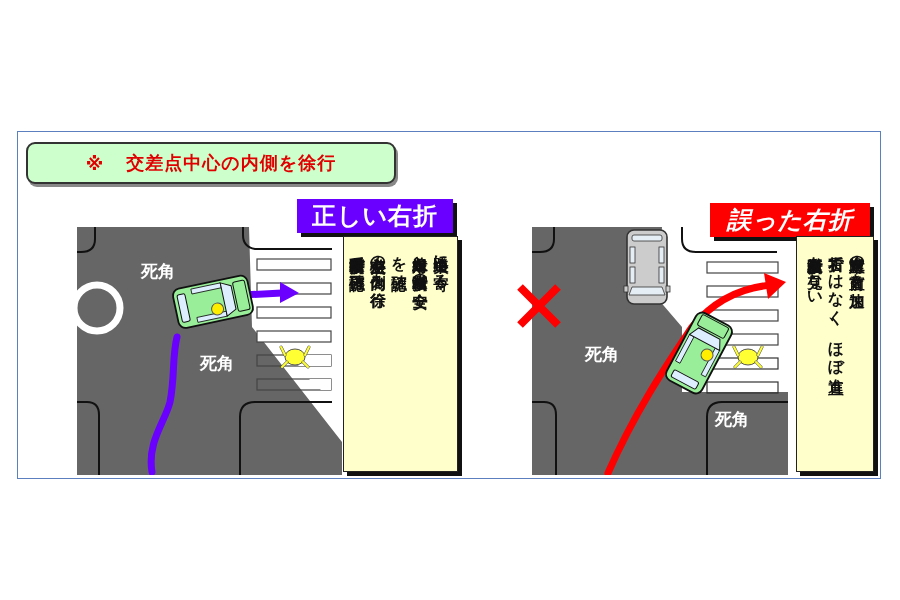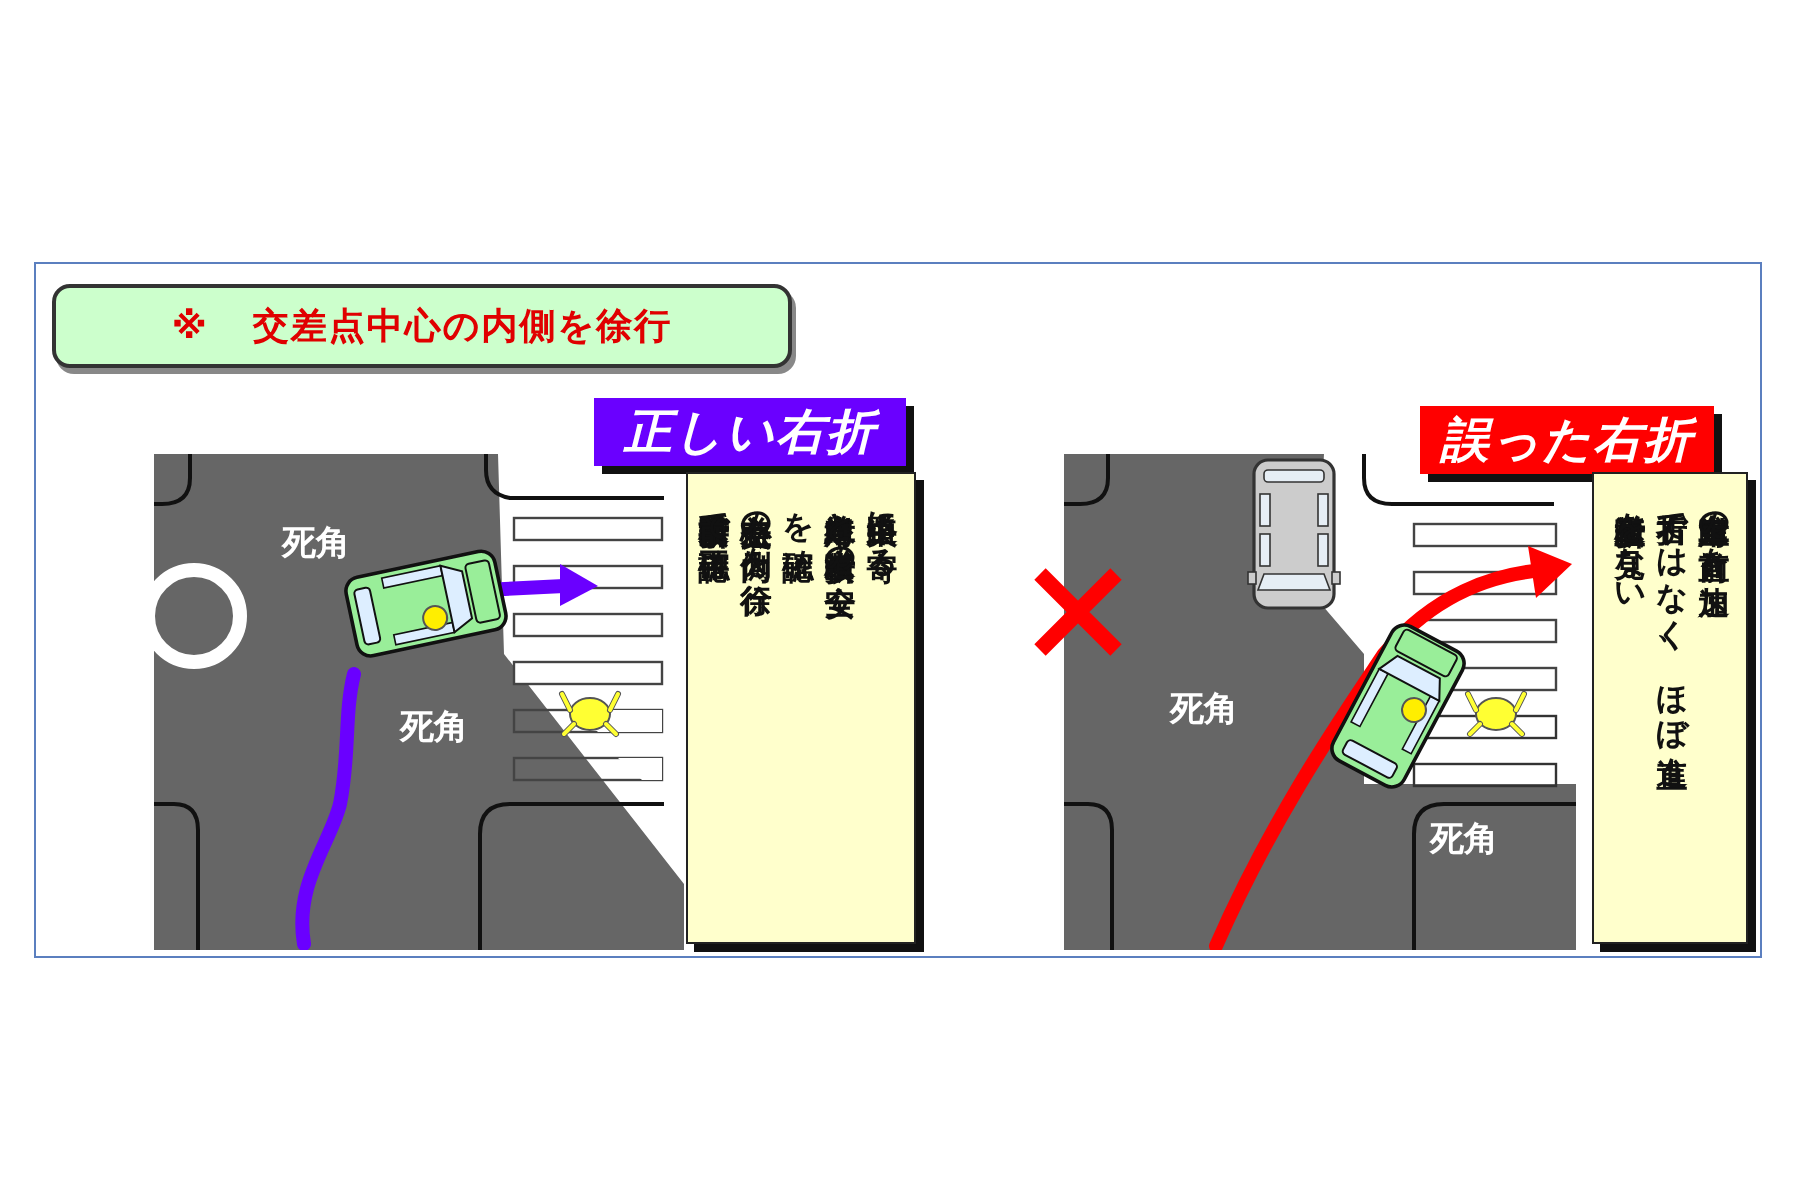--- a/index.html
+++ b/index.html
@@ -2,22 +2,22 @@
 <html><head>
 <meta charset="utf-8">
 <style>
   html, body { margin:0; padding:0; background:#ffffff; }
   body { width:900px; height:600px; position:relative; overflow:hidden; font-family:"DejaVu Sans", sans-serif; }
   .frame { position:absolute; left:17px; top:131px; width:864px; height:348px; border:1px solid #5b7fbf; box-sizing:border-box; background:#fff; }
   .title-box { position:absolute; left:26px; top:142px; width:370px; height:42px; background:#ccffcc; border:2px solid #333; border-radius:9px; box-shadow:2px 3px 0 #888; box-sizing:border-box; }
   .title-text { position:absolute; left:0; top:0; width:100%; height:100%; display:flex; align-items:center; justify-content:center; color:#e00000; font-weight:bold; font-size:18px; letter-spacing:1px; }
   .title-text .mark { margin-right:22px; }
   .badge { position:absolute; height:34px; display:flex; align-items:center; justify-content:center; font-weight:bold; font-size:24px; color:#fff; box-shadow:4px 4px 0 #111; letter-spacing:1px; }
-  .badge-correct { left:297px; top:199px; width:156px; background:#6a00ff;font-style:italic; }
-  .badge-wrong { left:710px; top:203px; width:147px; background:#ff0000; font-style:italic; }
+  .badge-correct { left:297px; top:199px; width:156px; background:#6a00ff; }
+  .badge-wrong { left:710px; top:203px; width:160px; background:#ff0000; font-style:italic; }
   .vbox { position:absolute; background:#ffffcc; border:1px solid #222; box-shadow:4px 4px 0 #111; box-sizing:border-box; }
   .vbox-correct { left:343px; top:236px; width:115px; height:236px; }
   .vbox-wrong { left:796px; top:236px; width:78px; height:236px; }
   .vtext { writing-mode:vertical-rl; font-weight:bold; font-size:15.5px; line-height:21px; color:#111; position:absolute; top:8px; right:6px; letter-spacing:0px; }
   .scene { position:absolute; }
   .scene svg { display:block; }
   .blind { font-weight:bold; font-size:17px; fill:#ffffff; }
 </style>
 </head>
 <body>

